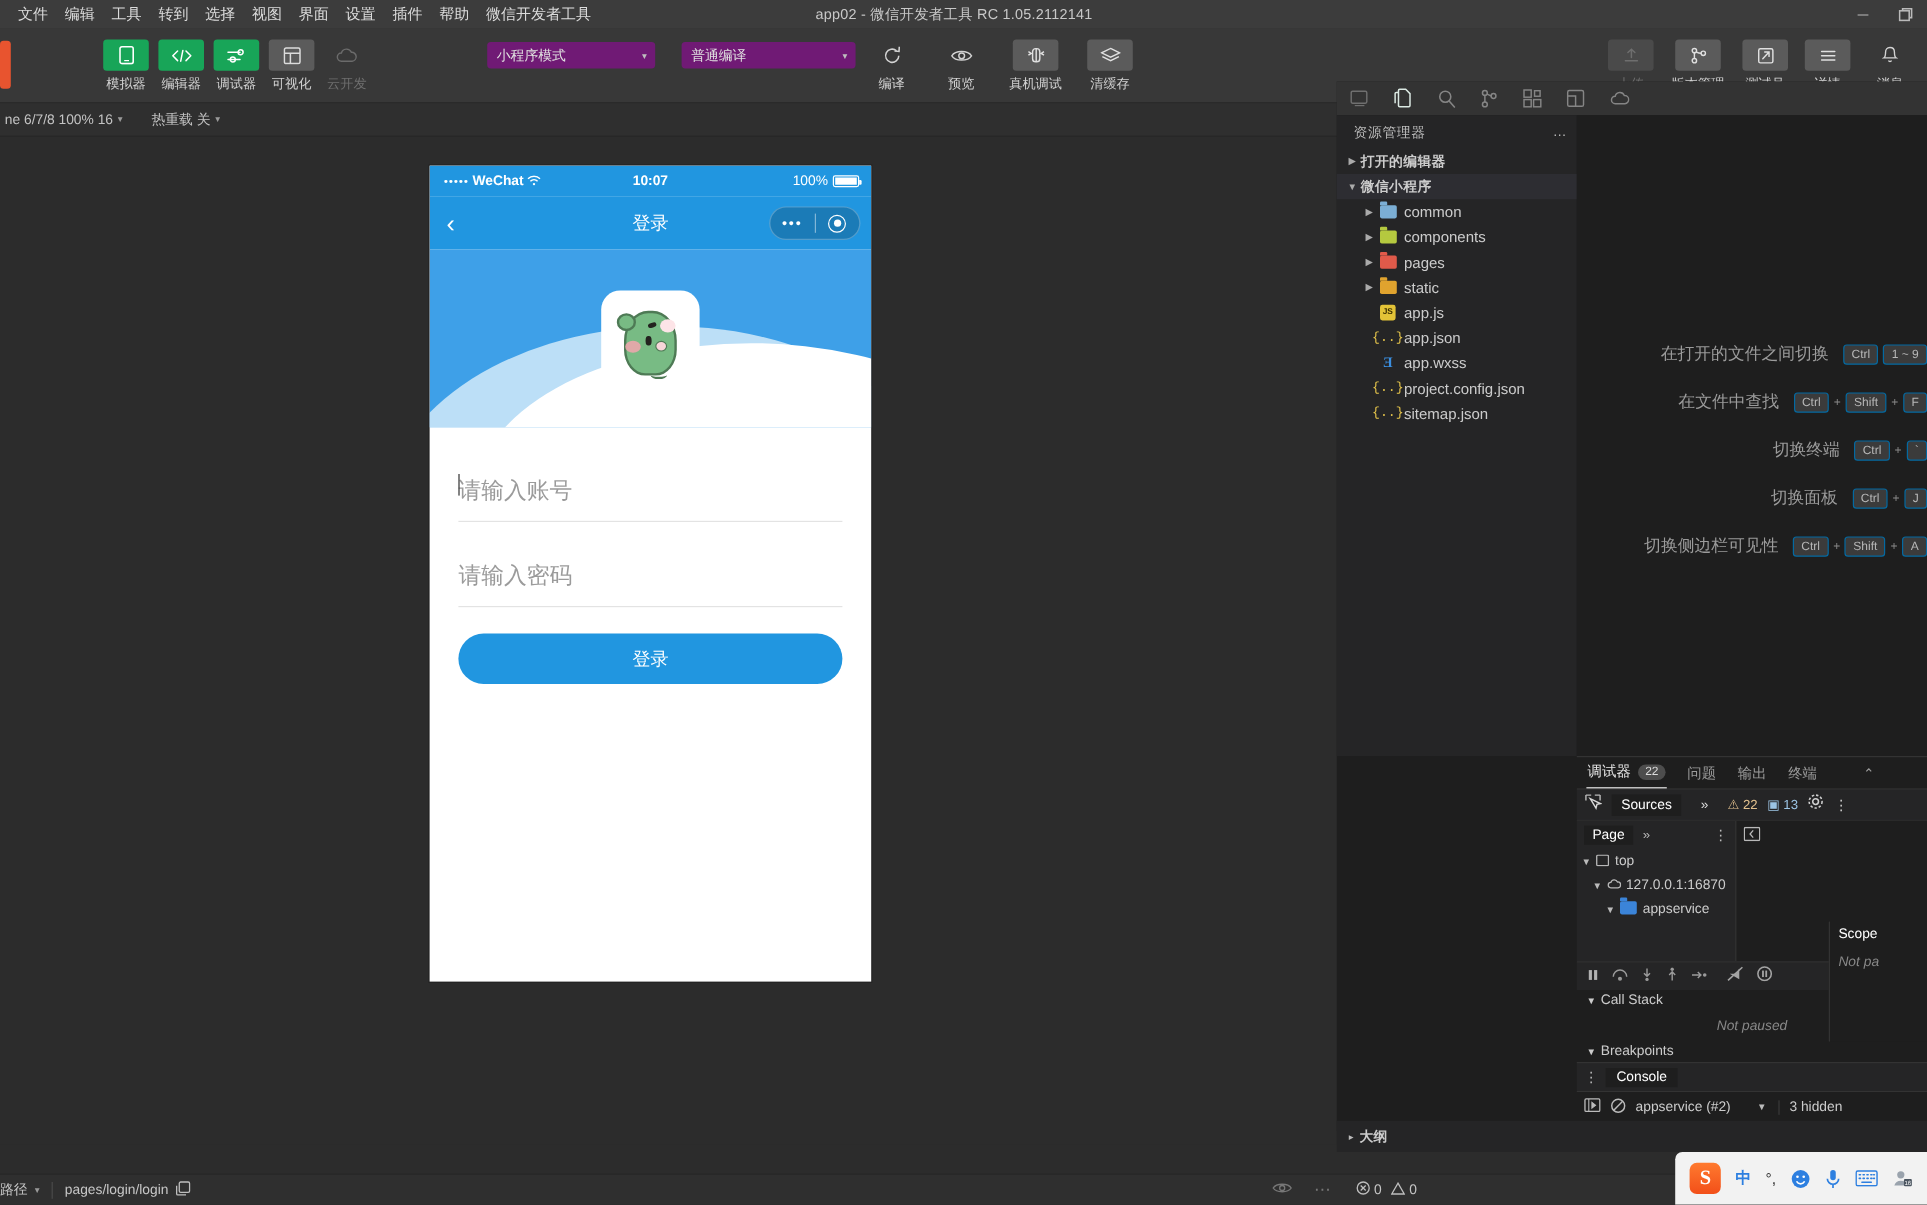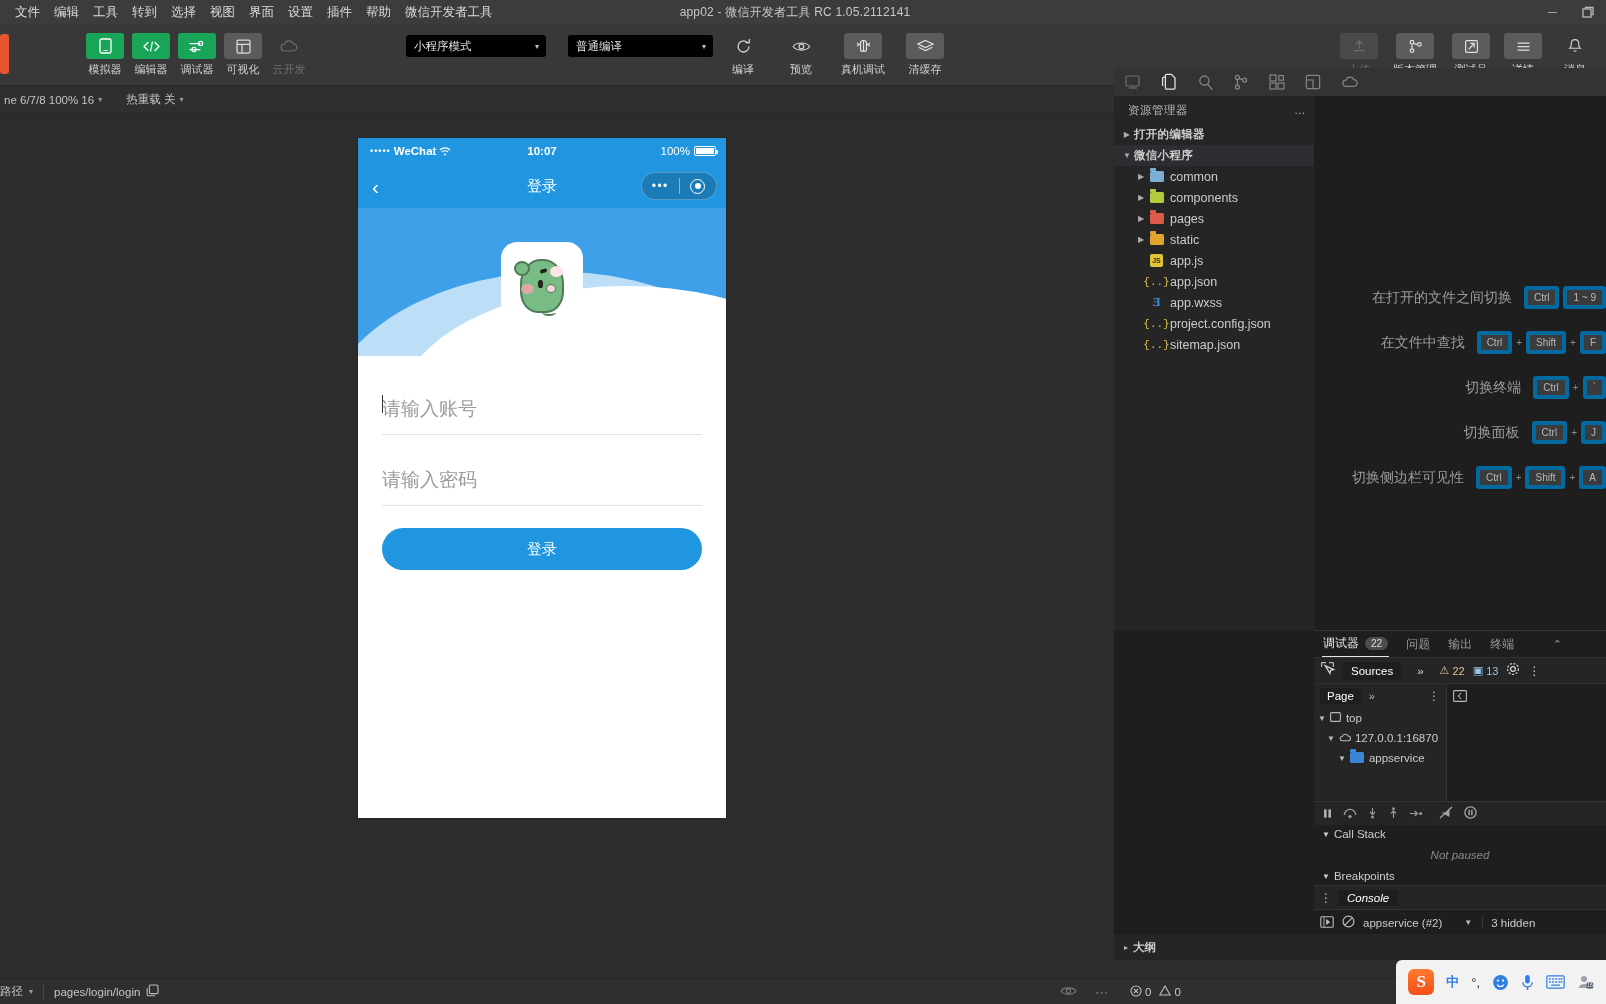--- a/index.html
+++ b/index.html
@@ -50,21 +50,21 @@
     width:38px; height:26px; border-radius:3px; display:flex;
     align-items:center; justify-content:center; margin-bottom:3px;
   }
   .tb-icon.green { background:#18a558; }
   .tb-icon.grey  { background:#5b5b5b; }
   .tb-icon.plain { background:transparent; }
   .tb-label { font-size:11px; color:#d2d2d2; white-space:nowrap; }
   .tb-label.dim { color:#6e6e6e; }
 
   .select-box {
-    height:22px; border-radius:3px; background:#000000; display:flex;
+    height:22px; border-radius:3px; background:#701a75; display:flex;
     align-items:center; padding:0 8px; font-size:11.5px; color:#e0e0e0;
     position:relative;
   }
   .select-box .caret { position:absolute; right:7px; font-size:8px; color:#bfbfbf; }
 
   
   .subbar {
     position:absolute; top:86px; left:0; width:1606px; height:28px;
     background:#2f2f2f; border-bottom:1px solid #272727;
     display:flex; align-items:center;
@@ -192,21 +192,21 @@
 
   .keyhints {
     position:absolute; left:200px; top:28px; width:292px; height:534px;
     background:#1e1e1e; padding-top:190px;
   }
   .kh-row { display:flex; align-items:center; justify-content:flex-end; margin-bottom:22px; padding-right:0px; }
   .kh-label { font-size:14px; color:#9b9b9b; margin-right:12px; white-space:nowrap; }
   .kh-keys { display:flex; align-items:center; gap:4px; }
   .kh-key {
     background:#3b3b3b; color:#b8b8b8; font-size:10px; border-radius:3px;
-    padding:2px 6px; border:4px solid #0369a1; white-space:nowrap;
+    padding:2px 6px; border:1px solid #0369a1; white-space:nowrap;
   }
   .kh-plus { font-size:10px; color:#8a8a8a; }
 
   
   .debug-panel {
     position:absolute; left:200px; top:562px; width:292px; height:312px;
     background:#1e1e1e; border-top:1px solid #333;
   }
   .dbg-tabs { height:26px; display:flex; align-items:center; padding-left:8px; gap:16px; position:relative; }
   .dbg-tab { font-size:12px; color:#9b9b9b; padding:4px 1px; display:flex; align-items:center; gap:6px; }
@@ -228,21 +228,21 @@
   .srctree-head { height:24px; display:flex; align-items:center; padding:0 6px; gap:8px; }
   .st-tab { font-size:11.5px; color:#fff; background:#1e1e1e; padding:2px 7px; }
   .tree-row { height:20px; display:flex; align-items:center; font-size:11.5px; color:#ccc; }
   .src-right { flex:1; background:#1e1e1e; border-left:1px solid #333; }
 
   .step-bar { height:24px; background:#252526; display:flex; align-items:center; gap:10px; padding:0 8px; border-top:1px solid #333; }
   .step-ic { opacity:.8; }
   .sidesec { font-size:11.5px; color:#cccccc; padding:3px 8px; display:flex; align-items:center; gap:4px; }
   .notpaused { font-size:11.5px; color:#888; font-style:italic; text-align:center; padding:6px 0; }
   .console-strip { height:24px; background:#252526; display:flex; align-items:center; gap:6px; padding:0 6px; border-top:1px solid #333; }
-  .console-tab { font-size:11.5px; background:#1e1e1e; color:#fff; padding:2px 9px;font-style:italic; }
+  .console-tab { font-size:11.5px; background:#1e1e1e; color:#fff; padding:2px 9px; }
   .console-ctl { height:26px; display:flex; align-items:center; gap:8px; padding:0 6px; font-size:11.5px; color:#ccc; border-top:1px solid #333; }
   .ctx-select { display:flex; align-items:center; gap:22px; }
 
   
   .scope-panel {
     position:absolute; left:1524px; top:786px; width:82px; height:116px;
     background:#1e1e1e; border-left:1px solid #333;
   }
   .scope-hdr { font-size:11.5px; color:#fff; background:#1e1e1e; padding:5px 7px; }
   .scope-body { font-size:11.5px; color:#888; font-style:italic; padding:6px 7px; }
@@ -889,20 +889,24 @@
             </svg>
         </span>
         <span class="ctx-select">
           <span>appservice (#2)</span>
           <span style="font-size:8px;color:#bbb">▼</span>
         </span>
         <span style="border-left:1px solid #3a3a3a; padding-left:8px; margin-left:2px;">3 hidden</span>
       </div>
     </div>
 
+    <div class="scope-panel" style="left:410px; top:700px; width:82px; height:100px; position:absolute;">
+      <div class="scope-hdr">Scope</div>
+      <div class="scope-body">Not pa</div>
+    </div>
   </div>
 
   <div class="outline-row">
     <span style="font-size:8px;color:#bbb">▸</span>
     <span>大纲</span>
   </div>
 
   <div class="statusbar">
     <div class="sb-sec" style="margin-left:0px;">
       <span>路径</span>

